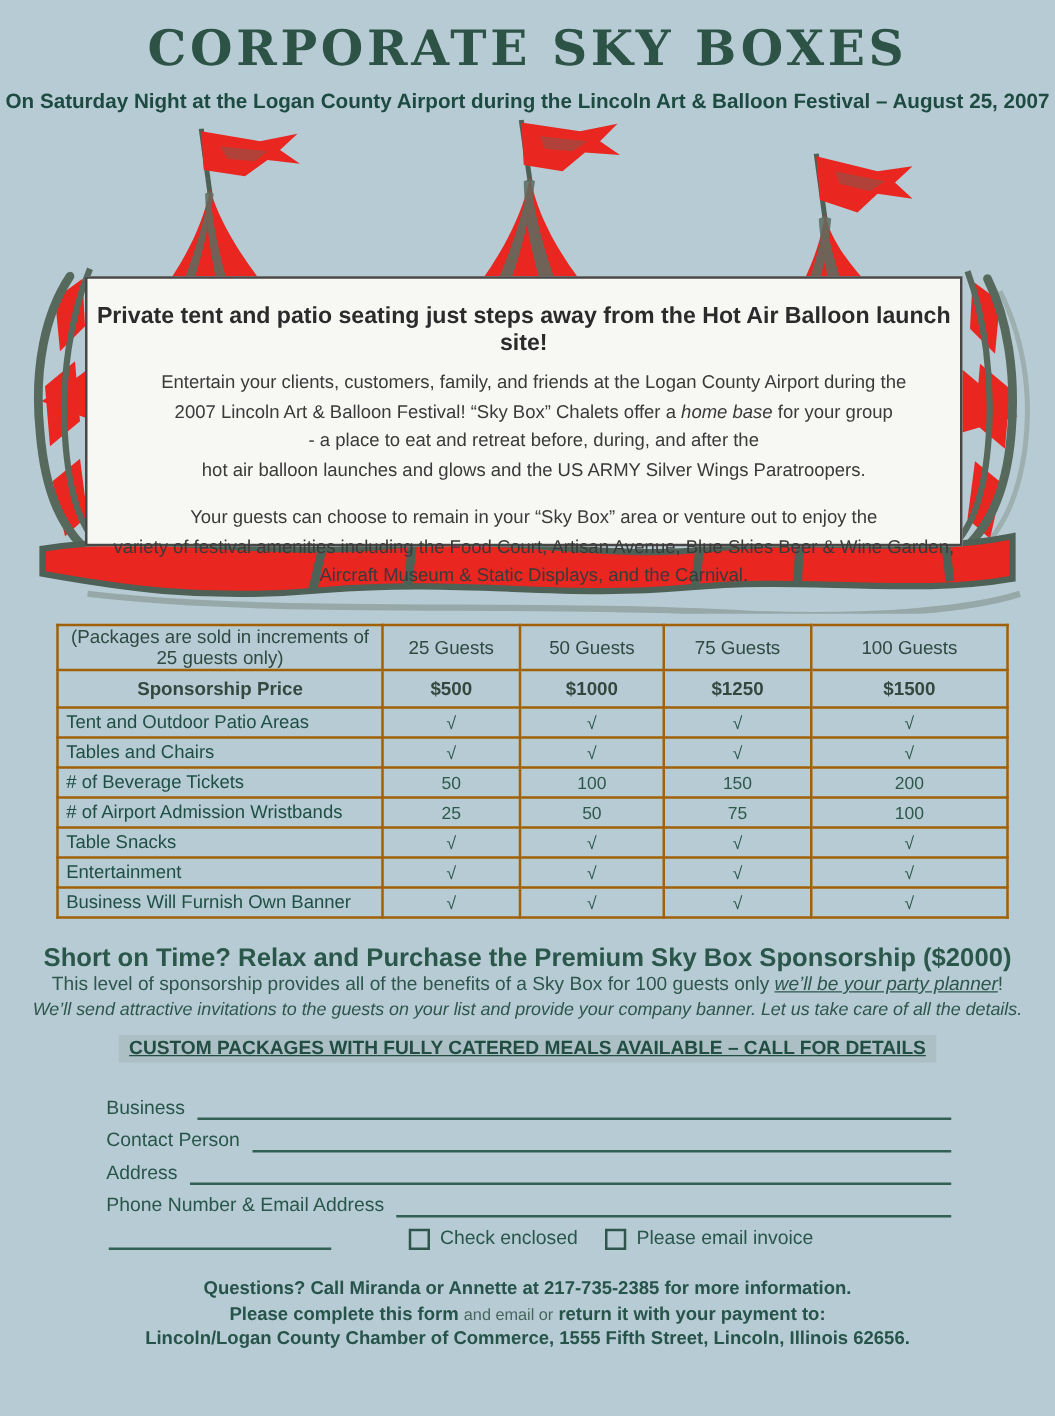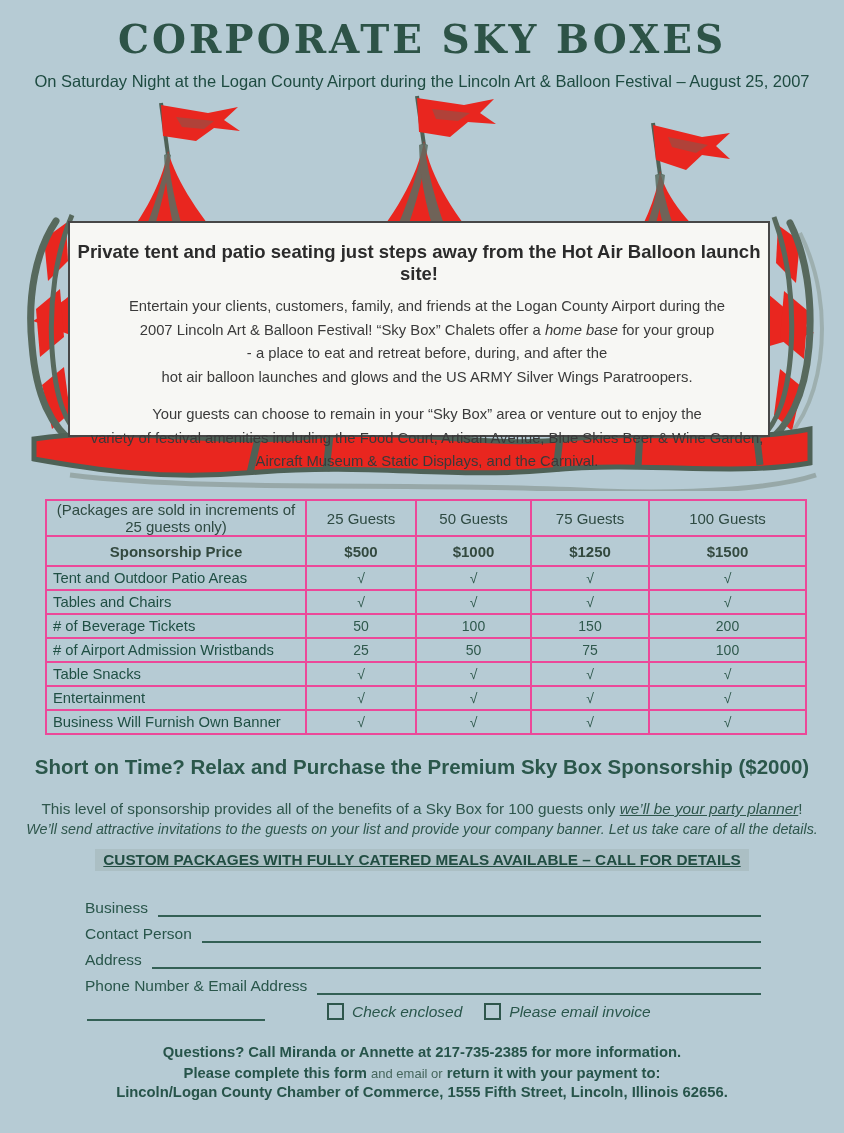--- a/index.html
+++ b/index.html
@@ -17,21 +17,21 @@
     text-align:center;
     font-family:"DejaVu Serif",serif;
     font-weight:bold;
     font-size:39px;
     letter-spacing:3px;
     color:#2d5347;
   }
   .subtitle{
     margin-top:10px;
     text-align:center;
-    font-weight:normal;
+    font-weight:bold;
     font-size:16.5px;
     color:#1e4b41;
   }
   
   .tent-area{position:relative;height:398px;margin-top:2px;}
   .tent-area svg{position:absolute;left:0;top:0;}
   .promo-box{
     position:absolute;left:68px;top:128px;
     width:702px;height:216px;
     box-sizing:border-box;
@@ -46,55 +46,55 @@
   .promo-gap{height:14px;}
   .em-it{font-style:italic;}
   
   table.pricing{
     border-collapse:collapse;
     margin:8px 0 0 45px;
     width:760px;
     table-layout:fixed;
   }
   table.pricing td,table.pricing th{
-    border:2px solid #ec4899;
+    border:2px solid #a16207;
     padding:0 6px;
     font-weight:normal;
     color:#1f4f44;
   }
   tr.guests-row td{height:29px;text-align:center;font-size:15px;color:#2e4a42;}
   td.table-note{font-size:11.5px;font-weight:bold;text-align:left;color:#23473e;}
   tr.price-row td{height:28px;text-align:center;font-size:15px;font-weight:bold;color:#33493f;}
   td.price-label{text-align:right;padding-right:10px;font-size:15.5px;color:#23473e;}
   tr.feature-row td{height:22px;font-size:14.8px;}
   tr.feature-row td.feature-label{text-align:left;color:#1f4f44;}
   tr.feature-row td.feature-value{text-align:center;font-size:14px;color:#2e584c;}
   
   .premium-heading{
     margin-top:20px;text-align:center;
     font-weight:bold;font-size:20.5px;color:#2b574b;
   }
-  .premium-line1{margin-top:21px;text-align:center;font-size:15.3px;color:#2e564c;}
+  .premium-line1{margin-top:0;text-align:center;font-size:15.3px;color:#2e564c;}
   .party-planner{font-style:italic;text-decoration:underline;}
   .premium-line2{margin-top:3px;text-align:center;font-style:italic;font-size:14.3px;color:#2e564c;}
   .custom-note-wrap{margin-top:12px;text-align:center;}
   .custom-note{
     display:inline-block;
     font-weight:bold;font-size:15.3px;color:#214d42;
     background:rgba(130,150,140,0.22);
     text-decoration:underline;
     padding:2px 8px;
   }
   
   .form{margin:20px 0 0 85px;width:676px;}
   .form-row{display:flex;align-items:flex-end;height:26px;font-size:15.5px;color:#29564b;}
   .form-row .field-line{flex:1;border-bottom:2px solid #33605501;border-bottom:2px solid #336055;margin-left:10px;height:20px;}
   .form-row .field-line-short{width:178px;border-bottom:2px solid #336055;margin-left:2px;height:20px;}
   .checkbox-group{display:flex;align-items:center;margin-left:62px;}
-  .checkbox{display:flex;align-items:flex-start;margin-right:22px;font-style:italic;}
+  .checkbox{display:flex;align-items:center;margin-right:22px;}
   .checkbox .box{
     width:13px;height:13px;
     border:2px solid #2e564c;
     margin-right:8px;
     background:transparent;
   }
   .checkbox .cb-label{font-size:15.5px;color:#29564b;}
   
   .footer{margin-top:22px;text-align:center;color:#27544a;line-height:19.5px;}
   .footer .f-bold{font-weight:bold;font-size:14.8px;}

